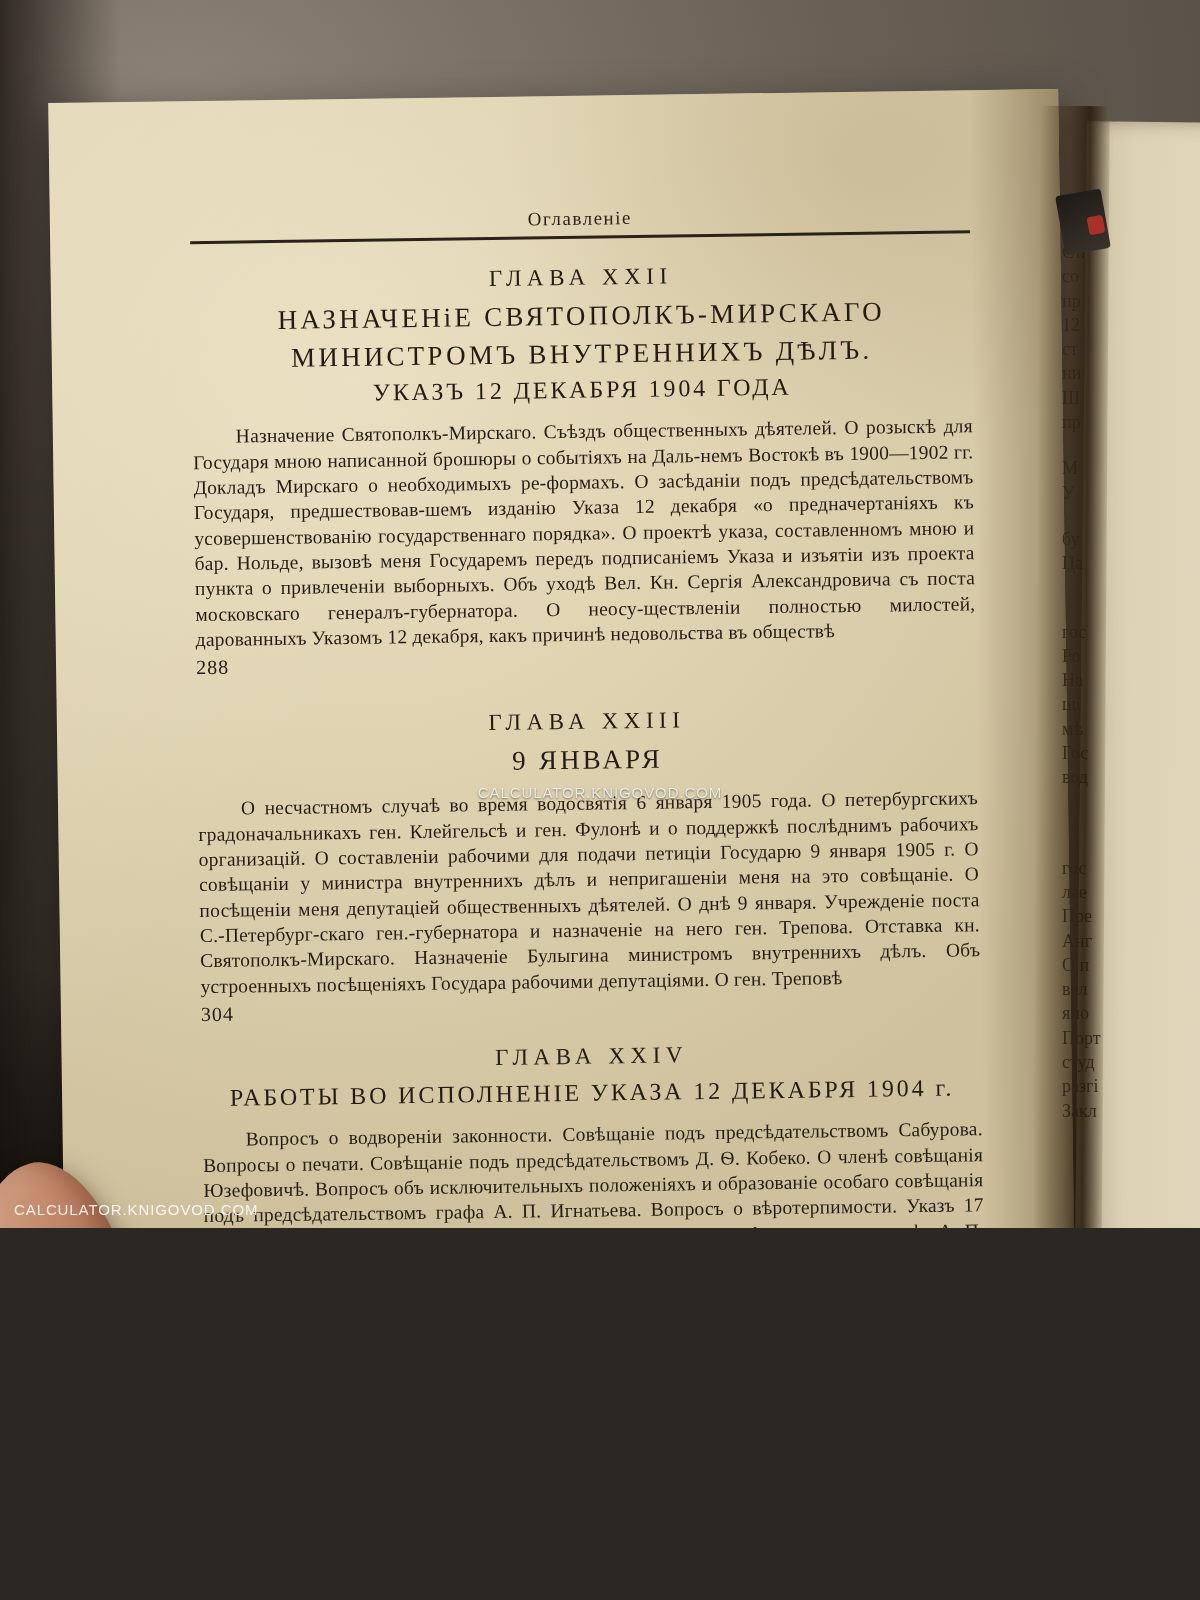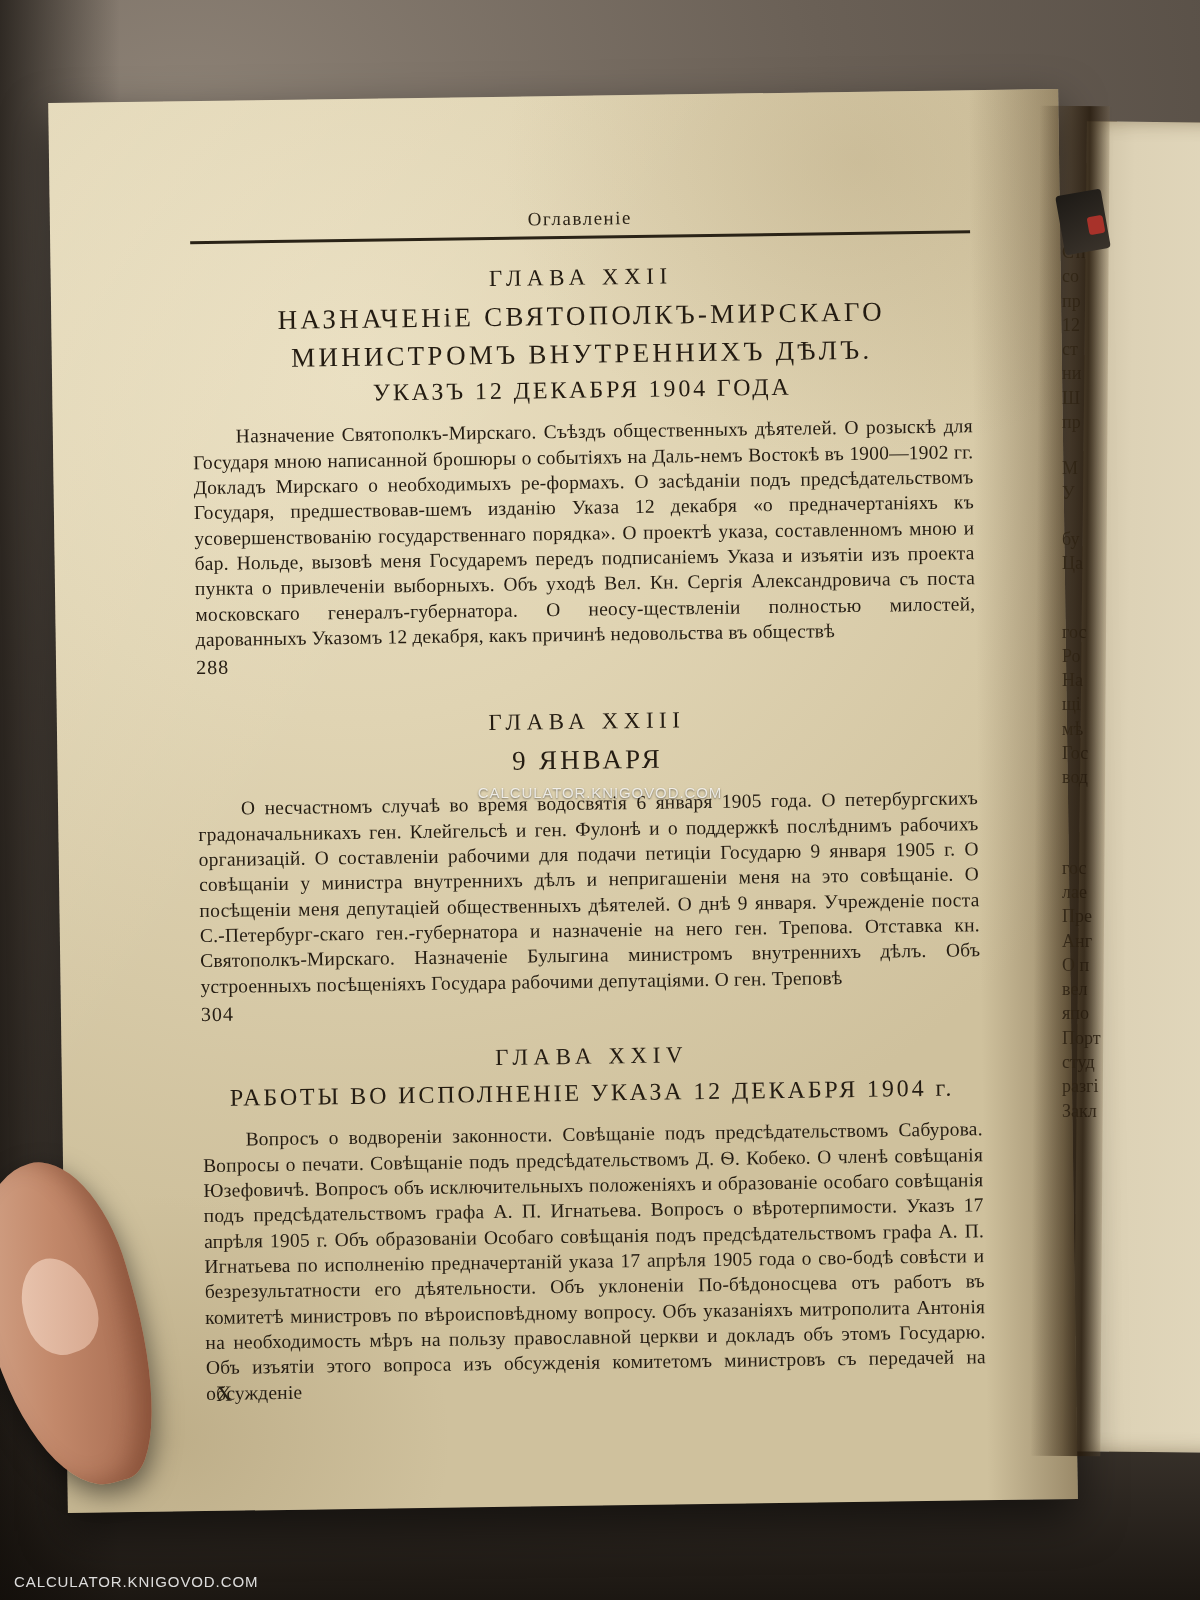--- a/index.html
+++ b/index.html
@@ -3,21 +3,21 @@
 <meta charset="utf-8">
 <style>
   html, body {
     margin: 0;
     padding: 0;
     background: #2b2723;
   }
   #shot {
     position: relative;
     width: 1200px;
-    height: 1600px;
+    height: 1228px;
     overflow: hidden;
     font-family: "Liberation Serif", serif;
     background: #a16207;
   }
 
   
   .bg-surface {
     position: absolute;
     inset: 0;
     background:

